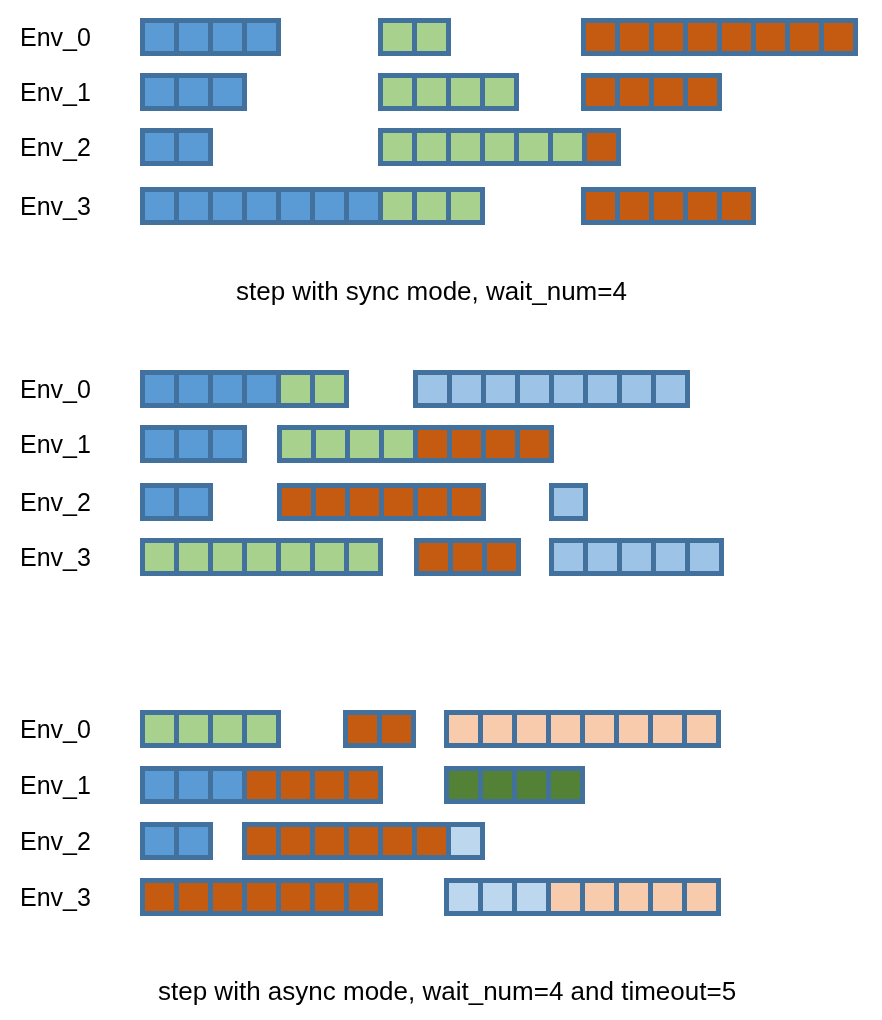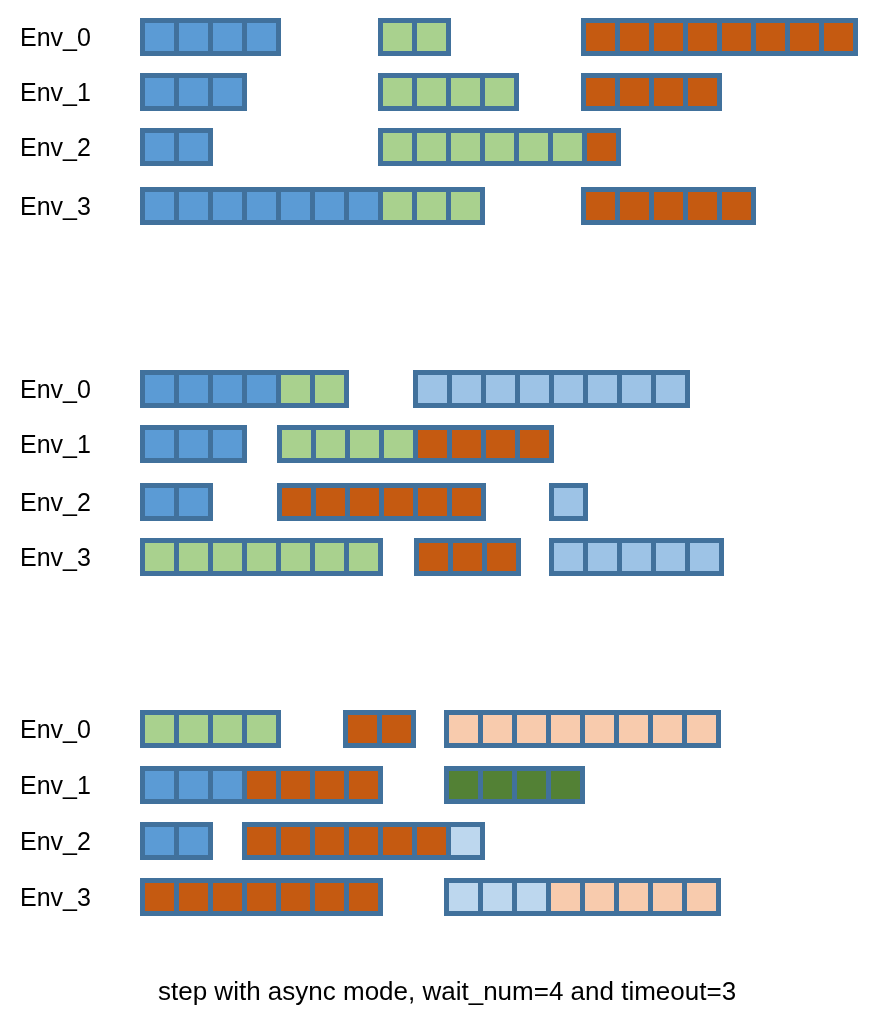--- a/index.html
+++ b/index.html
@@ -116,20 +116,21 @@
       <div class="step-cell" style="background: rgb(169, 209, 142);"></div>
       <div class="step-cell" style="background: rgb(169, 209, 142);"></div>
     </div>
     <div class="timeline-bar" style="left: 581px; top: 187px; background: rgb(65, 113, 156);">
       <div class="step-cell" style="background: rgb(197, 90, 17);"></div>
       <div class="step-cell" style="background: rgb(197, 90, 17);"></div>
       <div class="step-cell" style="background: rgb(197, 90, 17);"></div>
       <div class="step-cell" style="background: rgb(197, 90, 17);"></div>
       <div class="step-cell" style="background: rgb(197, 90, 17);"></div>
     </div>
+    <div class="section-caption" style="left: 236px; top: 276px;">step with sync mode, wait_num=4</div>
     <div class="env-label" style="top: 370px;">Env_0</div>
     <div class="timeline-bar" style="left: 140px; top: 370px; background: rgb(65, 113, 156);">
       <div class="step-cell" style="background: rgb(91, 155, 213);"></div>
       <div class="step-cell" style="background: rgb(91, 155, 213);"></div>
       <div class="step-cell" style="background: rgb(91, 155, 213);"></div>
       <div class="step-cell" style="background: rgb(91, 155, 213);"></div>
       <div class="step-cell" style="background: rgb(169, 209, 142);"></div>
       <div class="step-cell" style="background: rgb(169, 209, 142);"></div>
     </div>
     <div class="timeline-bar" style="left: 413px; top: 370px; background: rgb(65, 113, 156);">
@@ -260,14 +261,14 @@
     <div class="timeline-bar" style="left: 444px; top: 878px; background: rgb(65, 113, 156);">
       <div class="step-cell" style="background: rgb(189, 215, 238);"></div>
       <div class="step-cell" style="background: rgb(189, 215, 238);"></div>
       <div class="step-cell" style="background: rgb(189, 215, 238);"></div>
       <div class="step-cell" style="background: rgb(248, 203, 173);"></div>
       <div class="step-cell" style="background: rgb(248, 203, 173);"></div>
       <div class="step-cell" style="background: rgb(248, 203, 173);"></div>
       <div class="step-cell" style="background: rgb(248, 203, 173);"></div>
       <div class="step-cell" style="background: rgb(248, 203, 173);"></div>
     </div>
-    <div class="section-caption" style="left: 158px; top: 976px;">step with async mode, wait_num=4 and timeout=3</div>
+    <div class="section-caption" style="left: 158px; top: 976px;">step with async mode, wait_num=4 and timeout=5</div>
   </div>
 
 </body></html>

